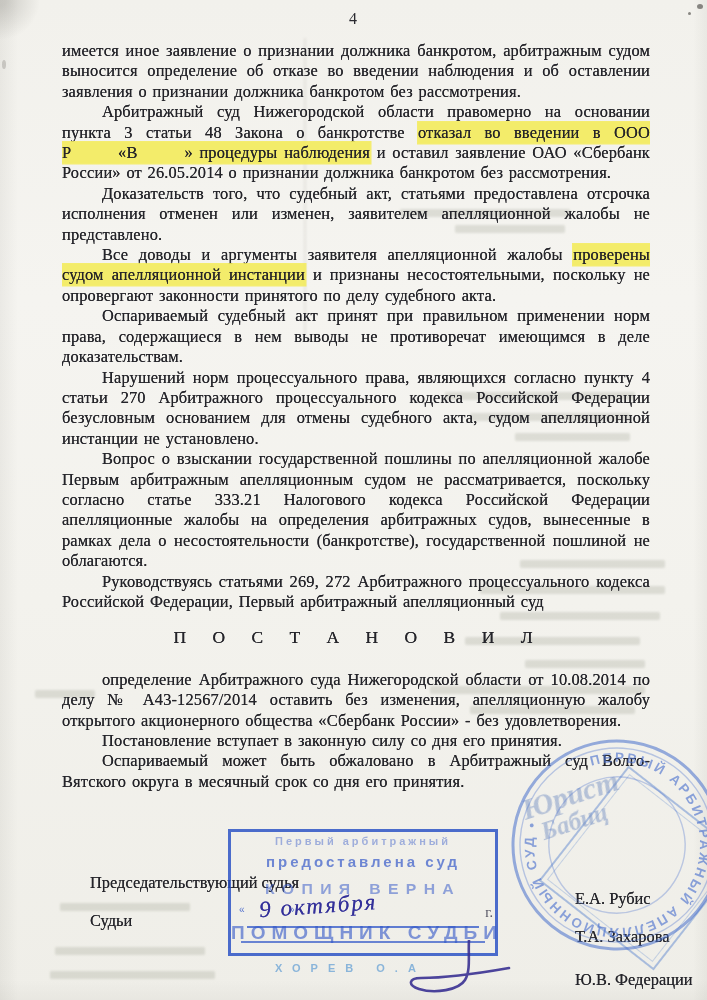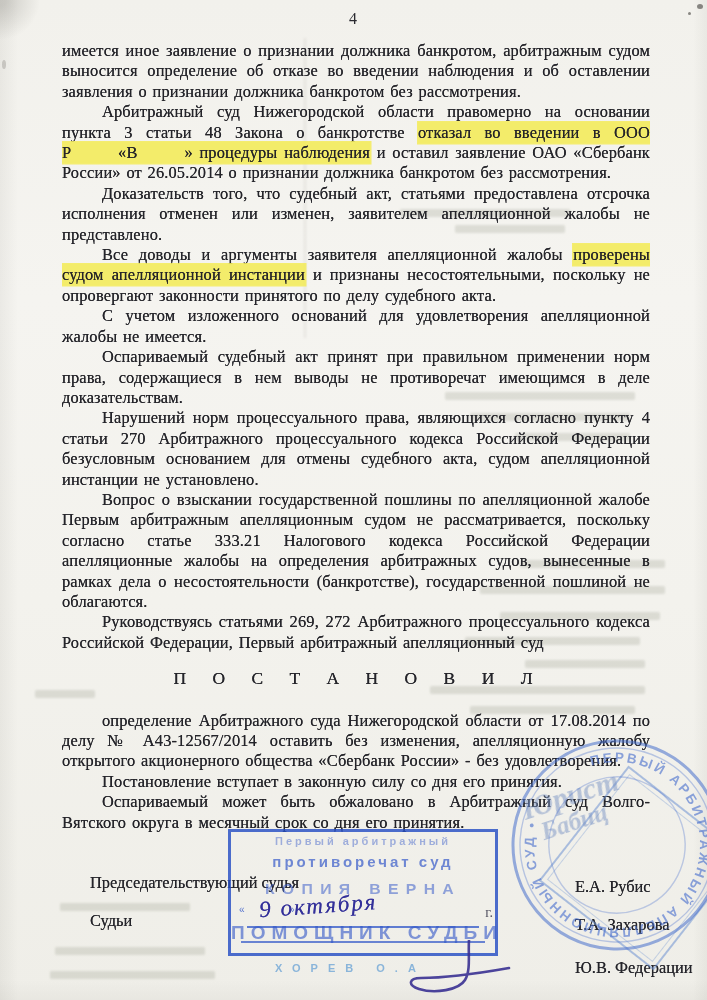--- a/index.html
+++ b/index.html
@@ -31,21 +31,21 @@
   .para.indent{text-indent:40px;}
   mark{background:rgba(243,235,88,.88);color:inherit;padding:1px 0;
     box-shadow:0 0 0 1.5px rgba(243,235,88,.85);}
   .heading{margin:15px 0 22px 0;text-align:center;font-size:17.5px;
     letter-spacing:6px;word-spacing:10px;text-indent:0;
     text-shadow:0 0 .5px rgba(20,20,25,.9);}
 
   
   .sig-row{position:absolute;left:90px;width:560px;font-size:16.4px;
     text-shadow:0 0 .45px rgba(20,20,25,.8);z-index:2;}
-  .sig-name{position:absolute;left:485px;top:4px;white-space:nowrap;}
+  .sig-name{position:absolute;left:485px;top:16px;white-space:nowrap;}
 
   
   .bleed{position:absolute;height:8px;border-radius:2px;
     background:rgba(125,128,112,.20);filter:blur(1.3px);z-index:1;}
 
   
   .stamp-rect{position:absolute;left:228px;top:829px;width:264px;height:121px;
     border:3.5px solid rgba(38,78,196,.82);z-index:5;filter:blur(.3px);}
   .stamp-rect .srow{position:absolute;left:0;width:100%;text-align:center;
     font-family:"Liberation Sans","DejaVu Sans",sans-serif;font-weight:bold;
@@ -100,29 +100,28 @@
   <div class="speck" style="left:2px;top:60px;width:4px;height:9px;opacity:.35;"></div>
 
   <div class="pageno">4</div>
 
   <div class="doc">
     <div id="body-main">
         <p class="para"><span>имеется иное заявление о признании должника банкротом, арбитражным судом выносится определение об отказе во введении наблюдения и об оставлении заявления о признании должника банкротом без рассмотрения.</span></p>
         <p class="para indent"><span>Арбитражный суд Нижегородской области правомерно на основании пункта 3 статьи 48 Закона о банкротстве </span><mark>отказал во введении в ООО Р&nbsp;&nbsp;&nbsp;&nbsp;&nbsp;&nbsp;&nbsp;«В&nbsp;&nbsp;&nbsp;&nbsp;&nbsp;&nbsp;&nbsp;» процедуры наблюдения</mark><span> и оставил заявление ОАО «Сбербанк России» от 26.05.2014 о признании должника банкротом без рассмотрения.</span></p>
         <p class="para indent"><span>Доказательств того, что судебный акт, статьями предоставлена отсрочка исполнения отменен или изменен, заявителем апелляционной жалобы не представлено.</span></p>
         <p class="para indent"><span>Все доводы и аргументы заявителя апелляционной жалобы </span><mark>проверены судом апелляционной инстанции</mark><span> и признаны несостоятельными, поскольку не опровергают законности принятого по делу судебного акта.</span></p>
-        <p class="para indent"><span>С учетом изложенного оснований для удовлетворения апелляционной жалобы не имеется.</span></p>
         <p class="para indent"><span>Оспариваемый судебный акт принят при правильном применении норм права, содержащиеся в нем выводы не противоречат имеющимся в деле доказательствам.</span></p>
         <p class="para indent"><span>Нарушений норм процессуального права, являющихся согласно пункту 4 статьи 270 Арбитражного процессуального кодекса Российской Федерации безусловным основанием для отмены судебного акта, судом апелляционной инстанции не установлено.</span></p>
         <p class="para indent"><span>Вопрос о взыскании государственной пошлины по апелляционной жалобе Первым арбитражным апелляционным судом не рассматривается, поскольку согласно статье 333.21 Налогового кодекса Российской Федерации апелляционные жалобы на определения арбитражных судов, вынесенные в рамках дела о несостоятельности (банкротстве), государственной пошлиной не облагаются.</span></p>
         <p class="para indent"><span>Руководствуясь статьями 269, 272 Арбитражного процессуального кодекса Российской Федерации, Первый арбитражный апелляционный суд</span></p>
       </div>
     <p class="para heading">П О С Т А Н О В И Л</p>
     <div id="body-resolution">
-        <p class="para indent"><span>определение Арбитражного суда Нижегородской области от 17.08.2014 по делу № А43-12567/2014 оставить без изменения, апелляционную жалобу открытого акционерного общества «Сбербанк России» - без удовлетворения.</span></p>
+        <p class="para indent"><span>определение Арбитражного суда Нижегородской области от 10.08.2014 по делу № А43-12567/2014 оставить без изменения, апелляционную жалобу открытого акционерного общества «Сбербанк России» - без удовлетворения.</span></p>
         <p class="para indent"><span>Постановление вступает в законную силу со дня его принятия.</span></p>
         <p class="para indent"><span>Оспариваемый может быть обжаловано в Арбитражный суд Волго-Вятского округа в месячный срок со дня его принятия.</span></p>
       </div>
   </div>
 
   <div class="bleed" style="left:400px;top:209px;width:170px;"></div>
   <div class="bleed" style="left:455px;top:225px;width:110px;"></div>
   <div class="bleed" style="left:445px;top:392px;width:190px;"></div>
   <div class="bleed" style="left:470px;top:413px;width:160px;"></div>
   <div class="bleed" style="left:515px;top:433px;width:115px;"></div>
@@ -165,21 +164,21 @@
       <text font-family="Liberation Sans, sans-serif" font-size="13.5" font-weight="bold" fill="rgba(70,110,205,.72)" letter-spacing="2.5">
         <textPath href="#ringPath">ПЕРВЫЙ АРБИТРАЖНЫЙ АПЕЛЛЯЦИОННЫЙ СУД •</textPath>
       </text>
     </svg>
   </div>
   <div class="wm wm1">Юрист</div>
   <div class="wm wm2">Бабиц</div>
 
   <div class="stamp-rect">
     <div class="srow sr1">Первый арбитражный</div>
-    <div class="srow sr2">противоречат суд</div>
+    <div class="srow sr2">предоставлена суд</div>
     <div class="srow sr3">КОПИЯ ВЕРНА</div>
     <span class="quot" style="left:8px;">«</span>
     <span class="quot" style="left:58px;">»</span>
     <div class="dline"></div>
     <div class="srow sr5">ПОМОЩНИК СУДЬИ</div>
     <div class="dline2"></div>
     <span class="gdot">г.</span>
     <div class="hand-date">9 октября</div>
   </div>
 

